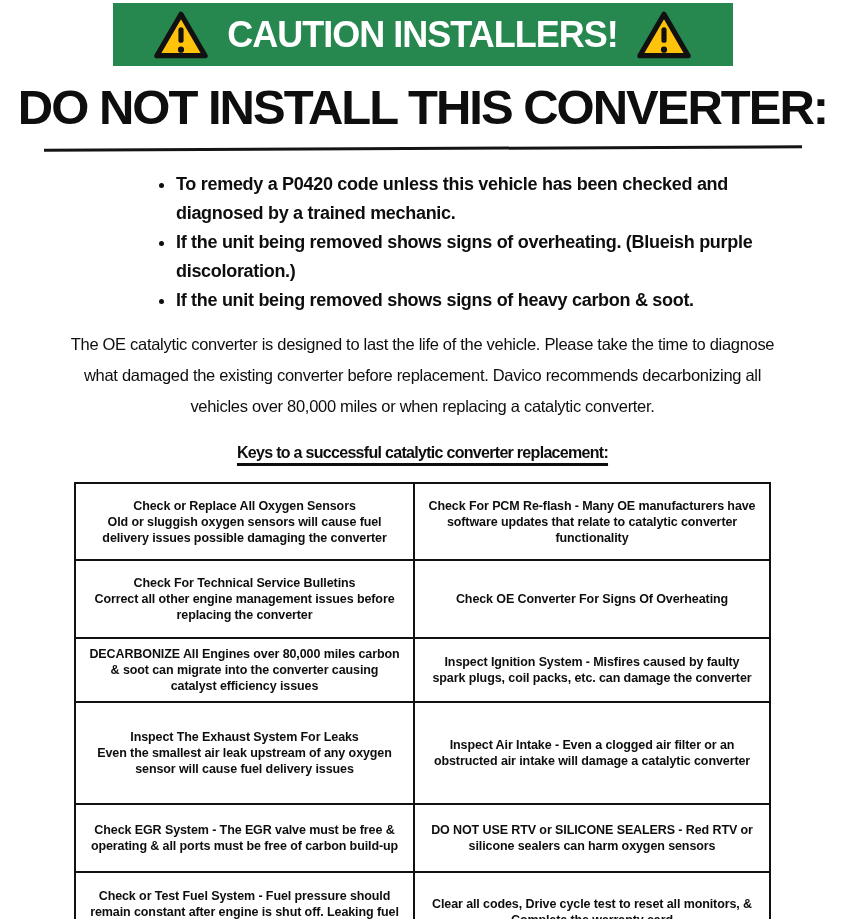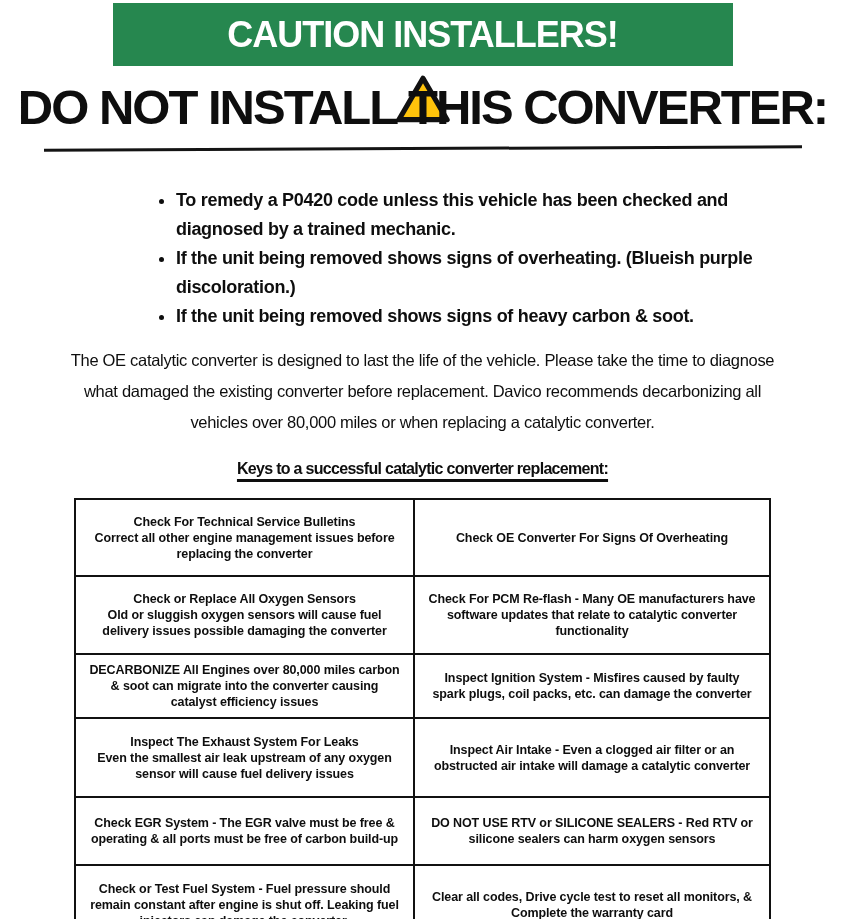--- a/index.html
+++ b/index.html
@@ -22,21 +22,21 @@
   .main-title{
     margin:16px 0 0;text-align:center;
     font-size:49px;font-weight:bold;letter-spacing:-2px;line-height:1.05;
   }
   .title-rule{
     margin:14px auto 0;width:758px;height:3px;background:#141414;
     transform:rotate(-0.25deg);
   }
   
   .warn-list{
-    margin:36px 0 0 148px;padding:0 0 0 28px;width:610px;
+    margin:20px 0 0 148px;padding:0 0 0 28px;width:610px;
     font-weight:bold;font-size:18px;line-height:29px;letter-spacing:-0.3px;
   }
   .warn-list li{white-space:pre-line;margin:0;padding:0;}
   
   .intro-para{
     margin:14px auto 16px;padding:0 8px;text-align:center;
     font-size:16.5px;line-height:31px;letter-spacing:-0.3px;
     white-space:pre-line;
   }
   
@@ -52,29 +52,29 @@
   table.keys-table td{
     border:2px solid #111111;vertical-align:middle;text-align:center;
     font-weight:bold;font-size:12.5px;line-height:16px;letter-spacing:-0.1px;
     padding:4px 12px;white-space:pre-line;
   }
   table.keys-table col.c1{width:339px;}
   table.keys-table col.c2{width:356px;}
   table.keys-table tr:nth-child(1){height:77px;}
   table.keys-table tr:nth-child(2){height:78px;}
   table.keys-table tr:nth-child(3){height:64px;}
-  table.keys-table tr:nth-child(4){height:79px;}
+  table.keys-table tr:nth-child(4){height:102px;}
   table.keys-table tr:nth-child(5){height:68px;}
   table.keys-table tr:nth-child(6){height:80px;}
   td.single-line{font-size:14px;letter-spacing:-0.3px;}
 </style>
 </head>
 <body>
 
-<div class="banner" style="background:#26874F;flex-direction:column;">
+<div class="banner" style="background:#26874F;">
   <svg class="warn-icon" viewBox="0 0 64 58" aria-hidden="true">
     <path d="M32 5 L60 53 L4 53 Z" fill="#FFC30B" stroke="#111111" stroke-width="6" stroke-linejoin="round"></path>
     <rect x="29" y="20" width="6" height="18" rx="3" fill="#111111"></rect>
     <circle cx="32" cy="46" r="3.6" fill="#111111"></circle>
   </svg>
   <span class="banner-text">CAUTION INSTALLERS!</span>
   <svg class="warn-icon" viewBox="0 0 64 58" aria-hidden="true">
     <path d="M32 5 L60 53 L4 53 Z" fill="#FFC30B" stroke="#111111" stroke-width="6" stroke-linejoin="round"></path>
     <rect x="29" y="20" width="6" height="18" rx="3" fill="#111111"></rect>
     <circle cx="32" cy="46" r="3.6" fill="#111111"></circle>
@@ -98,28 +98,28 @@
 
 <h2 class="keys-heading">Keys to a successful catalytic converter replacement:</h2>
 
 <table class="keys-table">
   <colgroup>
       <col class="c1">
       <col class="c2">
     </colgroup>
   <tbody>
     <tr>
+      <td>Check or Replace All Oxygen Sensors
+Old or sluggish oxygen sensors will cause fuel delivery issues possible damaging the converter</td>
+      <td>Check For PCM Re-flash - Many OE manufacturers have software updates that relate to catalytic converter functionality</td>
+    </tr>
+    <tr>
       <td>Check For Technical Service Bulletins
 Correct all other engine management issues before replacing the converter</td>
       <td class="single-line">Check OE Converter For Signs Of Overheating</td>
-    </tr>
-    <tr>
-      <td>Check or Replace All Oxygen Sensors
-Old or sluggish oxygen sensors will cause fuel delivery issues possible damaging the converter</td>
-      <td>Check For PCM Re-flash - Many OE manufacturers have software updates that relate to catalytic converter functionality</td>
     </tr>
     <tr>
       <td>DECARBONIZE All Engines over 80,000 miles carbon &amp; soot can migrate into the converter causing catalyst efficiency issues</td>
       <td>Inspect Ignition System - Misfires caused by faulty spark plugs, coil packs, etc. can damage the converter</td>
     </tr>
     <tr>
       <td>Inspect The Exhaust System For Leaks
 Even the smallest air leak upstream of any oxygen sensor will cause fuel delivery issues</td>
       <td>Inspect Air Intake - Even a clogged air filter or an obstructed air intake will damage a catalytic converter</td>
     </tr>

